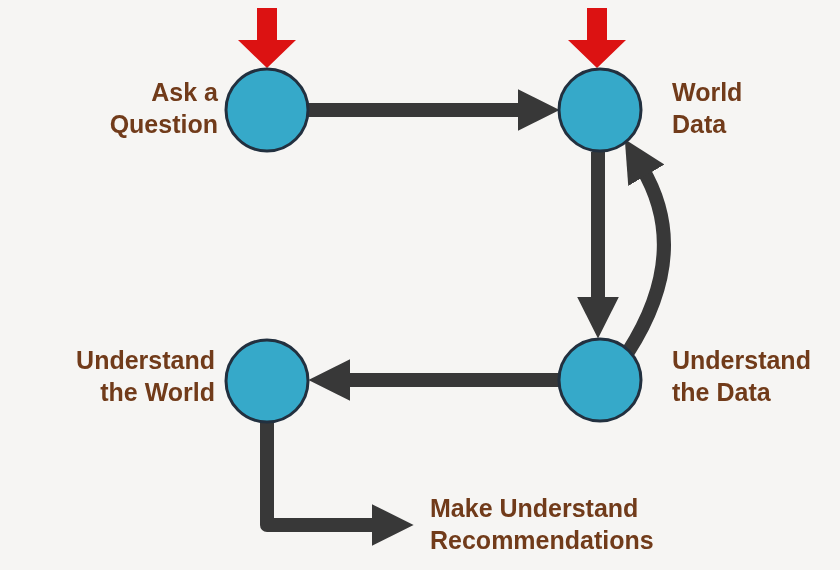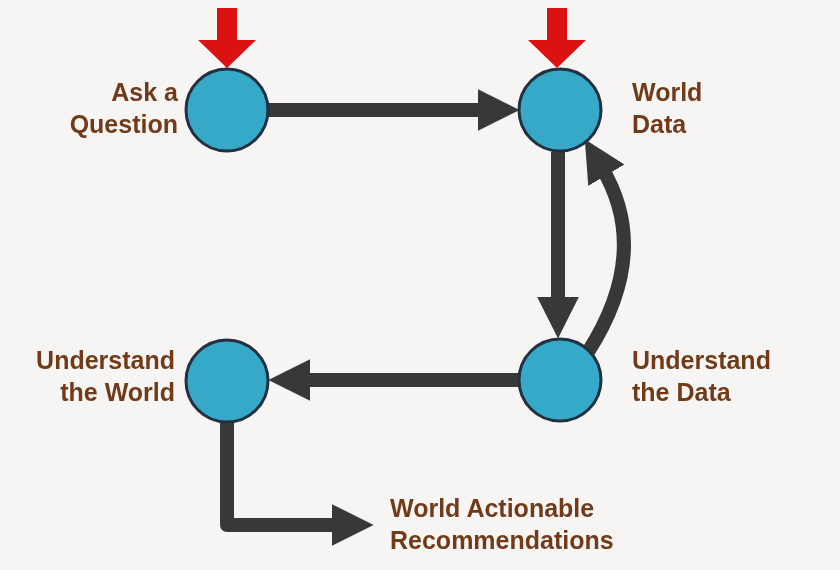--- a/index.html
+++ b/index.html
@@ -14,20 +14,21 @@
   html, body {
     width: 840px; height: 570px;
     background: var(--background);
     overflow: hidden;
     font-family: "Liberation Sans", sans-serif;
   }
   .canvas {
     position: relative;
     width: 684px; height: 570px;
     background: var(--background);
+    margin-left: 40px;
   }
   .canvas svg { position: absolute; left: 0; top: 0; }
   .edge {
     fill: none;
     stroke: var(--arrow);
     stroke-width: 14;
     stroke-linejoin: round;
     marker-end: url(#ah);
   }
   .ahead { fill: var(--arrow); }
@@ -79,16 +80,16 @@
 
   <div class="label" style="left:632px; top:76px; width:200px;">World
 Data</div>
 
   <div class="label" style="left:632px; top:344px; width:200px;">Understand
 the Data</div>
 
   <div class="label right" style="left:18px; top:344px; width:157px;">Understand
 the World</div>
 
-  <div class="label" style="left:390px; top:492px; width:260px;">World Actionable
+  <div class="label" style="left:390px; top:492px; width:260px;">Make Understand
 Recommendations</div>
 
 </div>
 
 </body></html>

